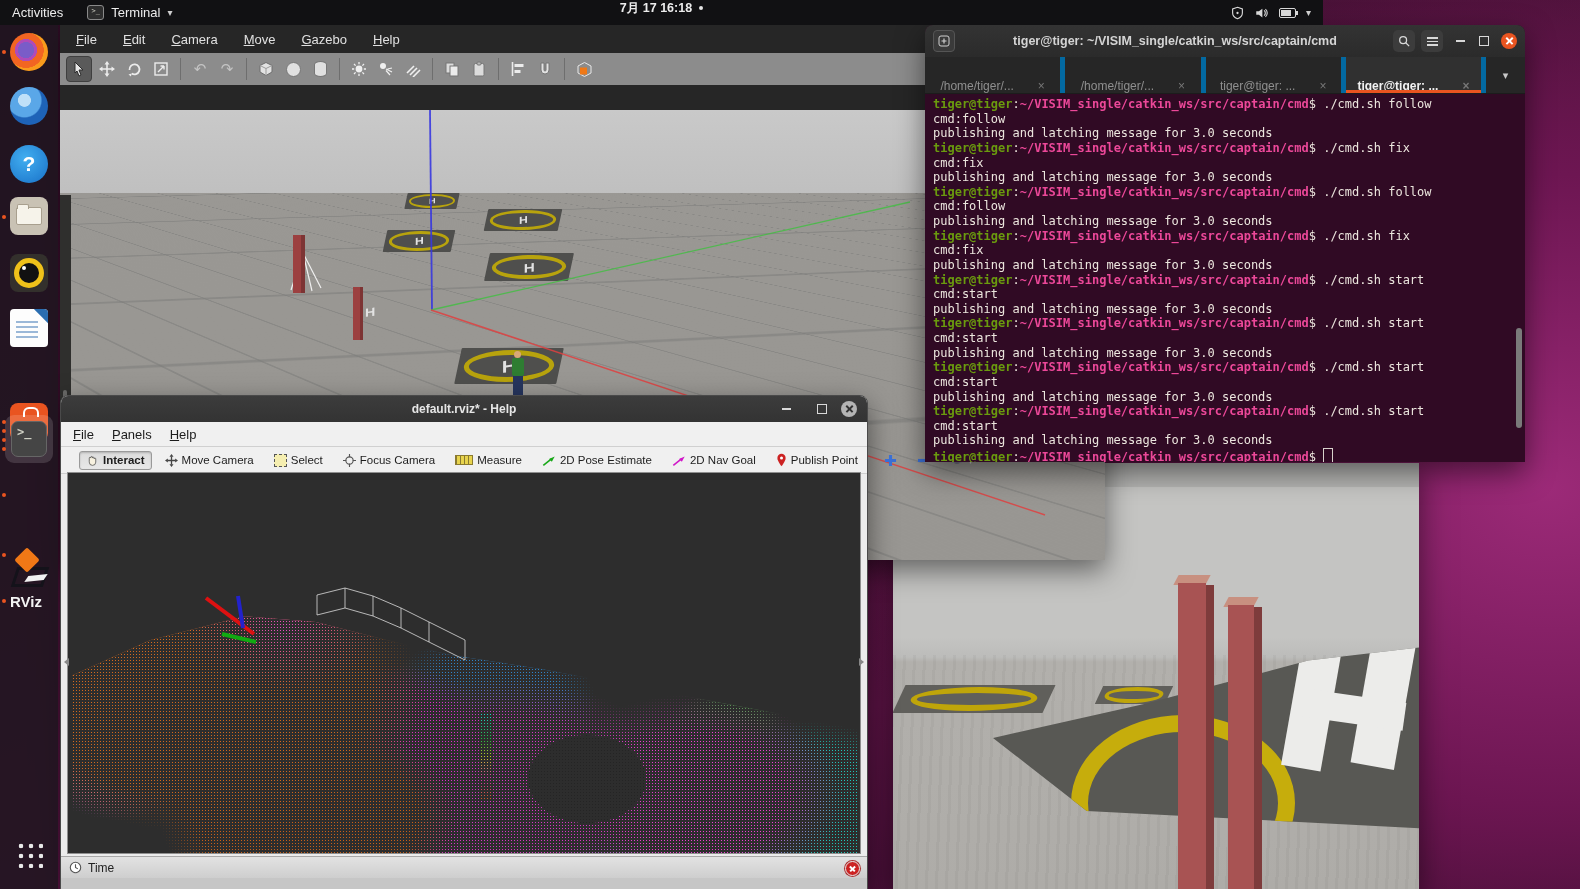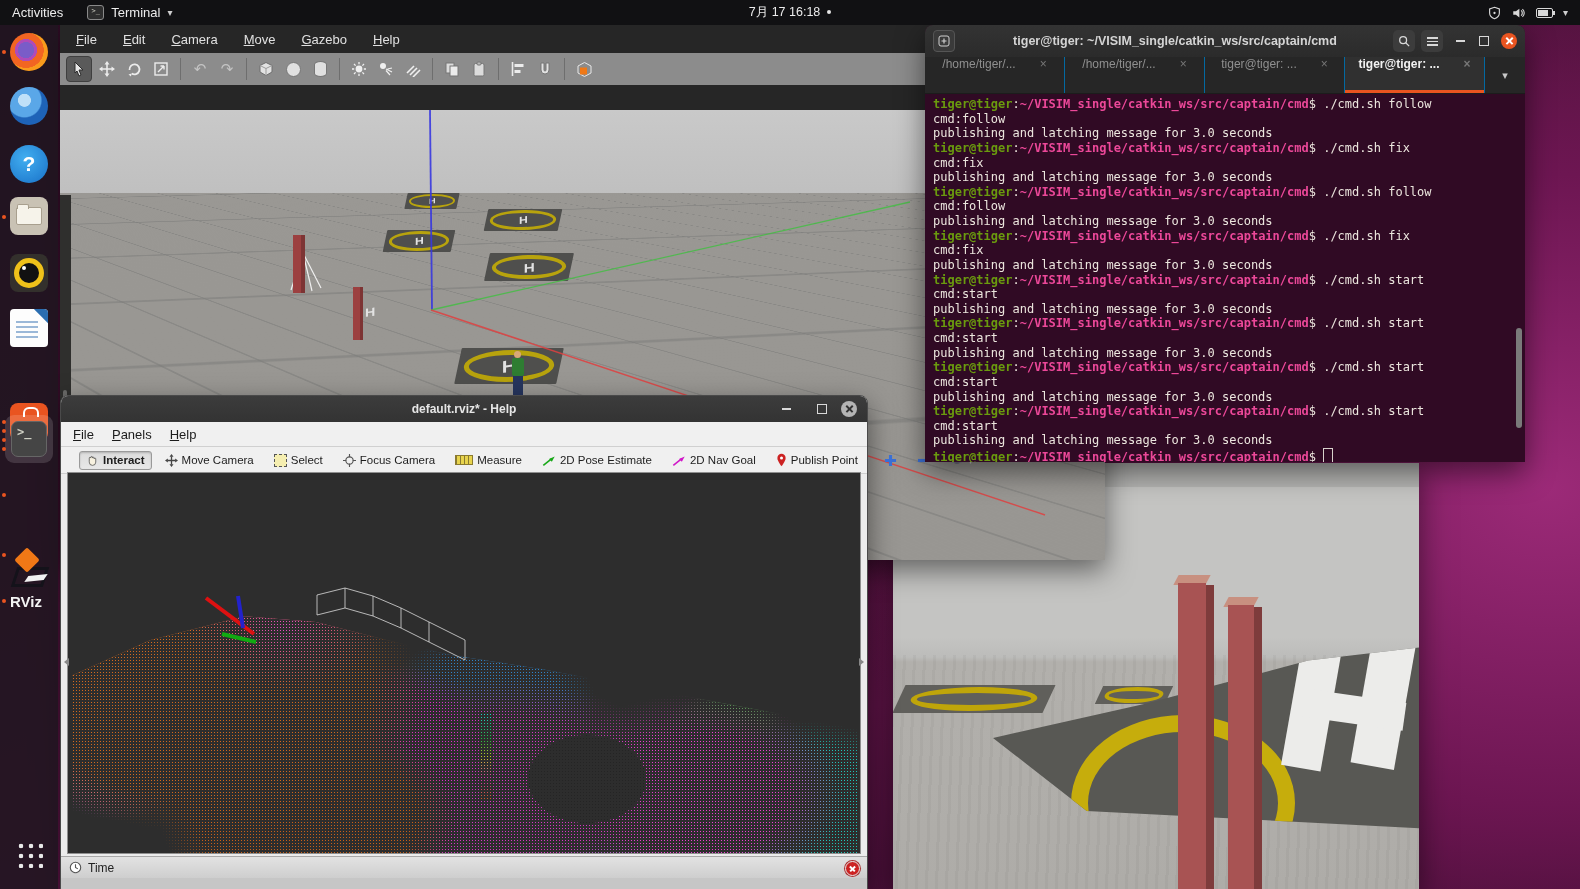--- a/index.html
+++ b/index.html
@@ -10,25 +10,25 @@
   .win{position:absolute;box-shadow:0 10px 28px rgba(0,0,0,.5);}
   .tbar{height:24px;background:linear-gradient(#3c3c3c,#333);color:#e6e6e6;display:flex;align-items:center;font-size:12px;font-weight:bold;}
   .tbtn{width:14px;height:14px;display:inline-flex;align-items:center;justify-content:center;margin-left:10px;}
   .bar-min{width:9px;height:2px;background:#d8d8d8;}
   .box-max{width:8px;height:8px;border:1.5px solid #d8d8d8;}
   .xwrap{position:relative;width:16px;height:16px;border-radius:50%;}
   .xwrap::before,.xwrap::after{content:"";position:absolute;left:3.5px;top:7px;width:9px;height:1.8px;background:#fff;}
   .xwrap::before{transform:rotate(45deg);} .xwrap::after{transform:rotate(-45deg);}
 
   
-  .topbar{position:absolute;left:0;top:0;width:1580px;height:25px;background:#111113;color:#ececec;display:flex;align-items:center;font-size:13px;z-index:60;}
+  .topbar{position:absolute;left:0;top:0;width:1323px;height:25px;background:#111113;color:#ececec;display:flex;font-size:13px;z-index:60;}
   .tb-left{display:flex;align-items:center;gap:24px;padding-left:12px;}
   .tb-appmenu{display:flex;align-items:center;gap:7px;}
   .mini-term{width:15px;height:13px;background:#2e2e2e;border:1px solid #8a8a8a;border-radius:3px;color:#cfd0c4;font-family:"DejaVu Sans Mono",monospace;font-size:7px;line-height:11px;text-align:center;}
-  .tb-center{position:absolute;left:0;right:0;text-align:center;font-weight:normal;font-size:12.5px;pointer-events:none;}
+  .tb-center{position:absolute;left:0;right:0;text-align:center;font-weight:bold;font-size:12.5px;pointer-events:none;}
   .tb-dot{display:inline-block;width:4px;height:4px;border-radius:50%;background:#e6e6e6;margin-left:7px;vertical-align:2px;}
   .tb-right{margin-left:auto;display:flex;align-items:center;gap:10px;padding-right:12px;}
   .battery{width:15px;height:8px;border:1px solid #d8d8d8;border-radius:2px;position:relative;}
   .battery::before{content:"";position:absolute;left:1px;top:1px;bottom:1px;width:10px;background:#d8d8d8;}
   .battery::after{content:"";position:absolute;right:-3px;top:2px;width:2px;height:4px;background:#d8d8d8;}
   .caret{color:#cfcfcf;font-size:10px;}
 
   
   .dock{position:absolute;left:0;top:25px;width:58px;height:864px;background:rgba(32,22,32,.88);z-index:55;}
   .dk{position:absolute;left:10px;width:38px;height:38px;}
@@ -145,21 +145,21 @@
 
   
   .terminal{left:925px;top:25px;width:600px;height:437px;z-index:40;border-radius:8px 8px 0 0;overflow:hidden;background:#300a24;}
   .term-title{height:32px;background:linear-gradient(#333,#2b2b2b);display:flex;align-items:center;color:#d4d4d4;font-size:12.5px;font-weight:bold;padding:0 8px;}
   .newtab-btn{width:20px;height:20px;border:1px solid #555;border-radius:4px;background:#3a3a3a;display:flex;align-items:center;justify-content:center;margin-right:8px;}
   .term-title .t{flex:1;text-align:center;white-space:nowrap;overflow:hidden;}
   .sq-btn{width:22px;height:22px;border-radius:5px;background:#3c3c3c;display:flex;align-items:center;justify-content:center;margin-left:6px;}
   .burger{width:11px;height:9px;background:repeating-linear-gradient(#d8d8d8 0 1.6px, transparent 1.6px 3.7px);}
   .term-close{background:#e95420;margin-left:10px;}
   .tabbar{height:36px;background:#262626;display:flex;align-items:stretch;border-bottom:1px solid #1c1c1c;}
-  .tab{width:139px;display:flex;align-items:flex-start;justify-content:center;gap:24px;color:#8f8f8f;font-size:12px;border-right:1px solid #0369a1;position:relative;}
+  .tab{width:139px;display:flex;align-items:flex-end;justify-content:center;gap:24px;color:#8f8f8f;font-size:12px;border-right:5px solid #0369a1;position:relative;}
   .tab .x{color:#777;font-size:12px;}
   .tab.active{color:#f2f2f2;font-weight:bold;background:#303030;}
   .tab.active::after{content:"";position:absolute;left:0;right:0;bottom:0;height:3px;background:#e95420;}
   .tab-caret{margin-left:auto;display:flex;align-items:center;justify-content:center;width:40px;color:#c8c8c8;font-size:11px;}
   .term-body{position:relative;height:369px;background:#300a24;font-family:"DejaVu Sans Mono",monospace;font-size:12px;color:#ece6de;padding:3px 0 0 8px;box-sizing:border-box;}
   .tl{height:14.64px;white-space:pre;}
   .tg{color:#6a9a0e;font-weight:bold;}
   .tb2{color:#ec4899;font-weight:bold;}
   .cursor{display:inline-block;width:8px;height:13px;border:1px solid #d8d2cc;vertical-align:-2px;}
   .term-scroll{position:absolute;right:3px;top:234px;width:6px;height:100px;background:#7a7a7a;border-radius:3px;}

